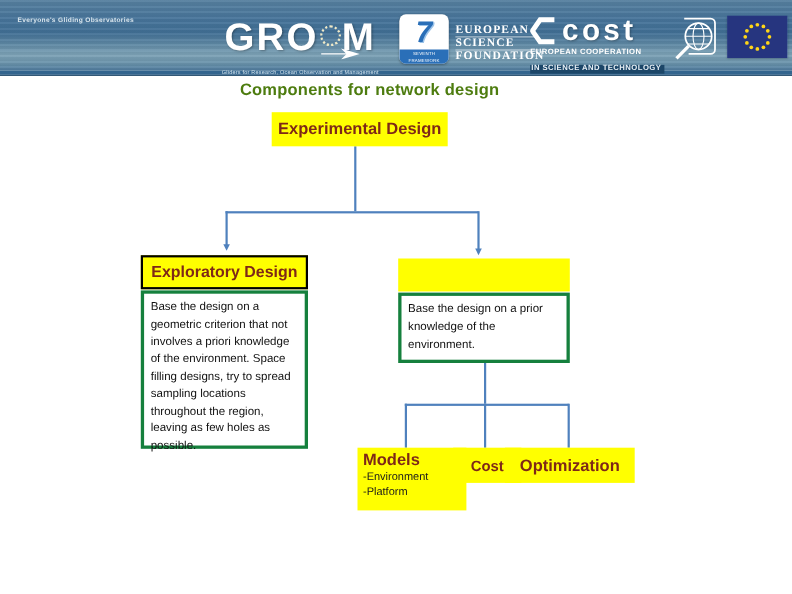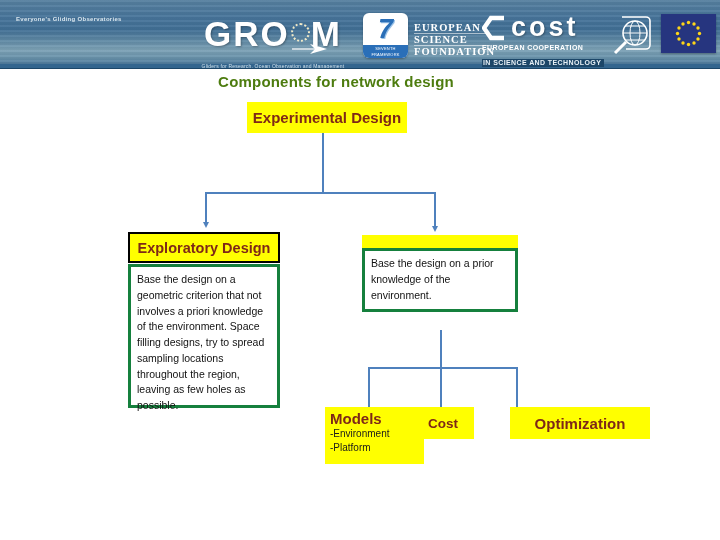--- a/index.html
+++ b/index.html
@@ -72,30 +72,30 @@
   #exploratory-box .ybox-label { font-size:14.5px; }
 
   #optimum-box { left:362px; top:235px; width:156px; height:30px; }
   #optimum-box .ybox-label { font-size:14.5px;margin-top:48px; }
 
   .desc-box {
     position:absolute; background:#ffffff; border:3px solid #15803d;
     font-size:10.5px; line-height:1.5; color:#111; padding:5px 6px;
   }
   #exploratory-desc { left:128px; top:264px; width:152px; height:144px; }
-  #optimum-desc     { left:362px; top:248px; width:156px; height:64px; }
+  #optimum-desc     { left:362px; top:266px; width:156px; height:64px; }
 
   #models-box { left:325px; top:407px; width:99px; height:57px; background:#ffff00; padding:3px 5px; }
   #models-box .ybox-label { font-size:15px; display:block; }
   .models-item { font-size:10px; color:#1a1a1a; line-height:1.35; }
 
   #cost-box { left:412px; top:407px; width:62px; height:32px; }
   #cost-box .ybox-label { font-size:13.5px; }
 
-  #optimization-box { left:510px; top:407px; width:140px; height:32px; }
+  #optimization-box { left:459px; top:407px; width:118px; height:32px; }
   #optimization-box .ybox-label { font-size:15px; }
 
   
   .conn { position:absolute; background:#4f81bd; }
   .conn-v { width:1.5px; }
   .conn-h { height:1.5px; }
   .arrow-down {
     position:absolute; width:0; height:0;
     border-left:3.5px solid transparent; border-right:3.5px solid transparent;
     border-top:6px solid #4f81bd;

